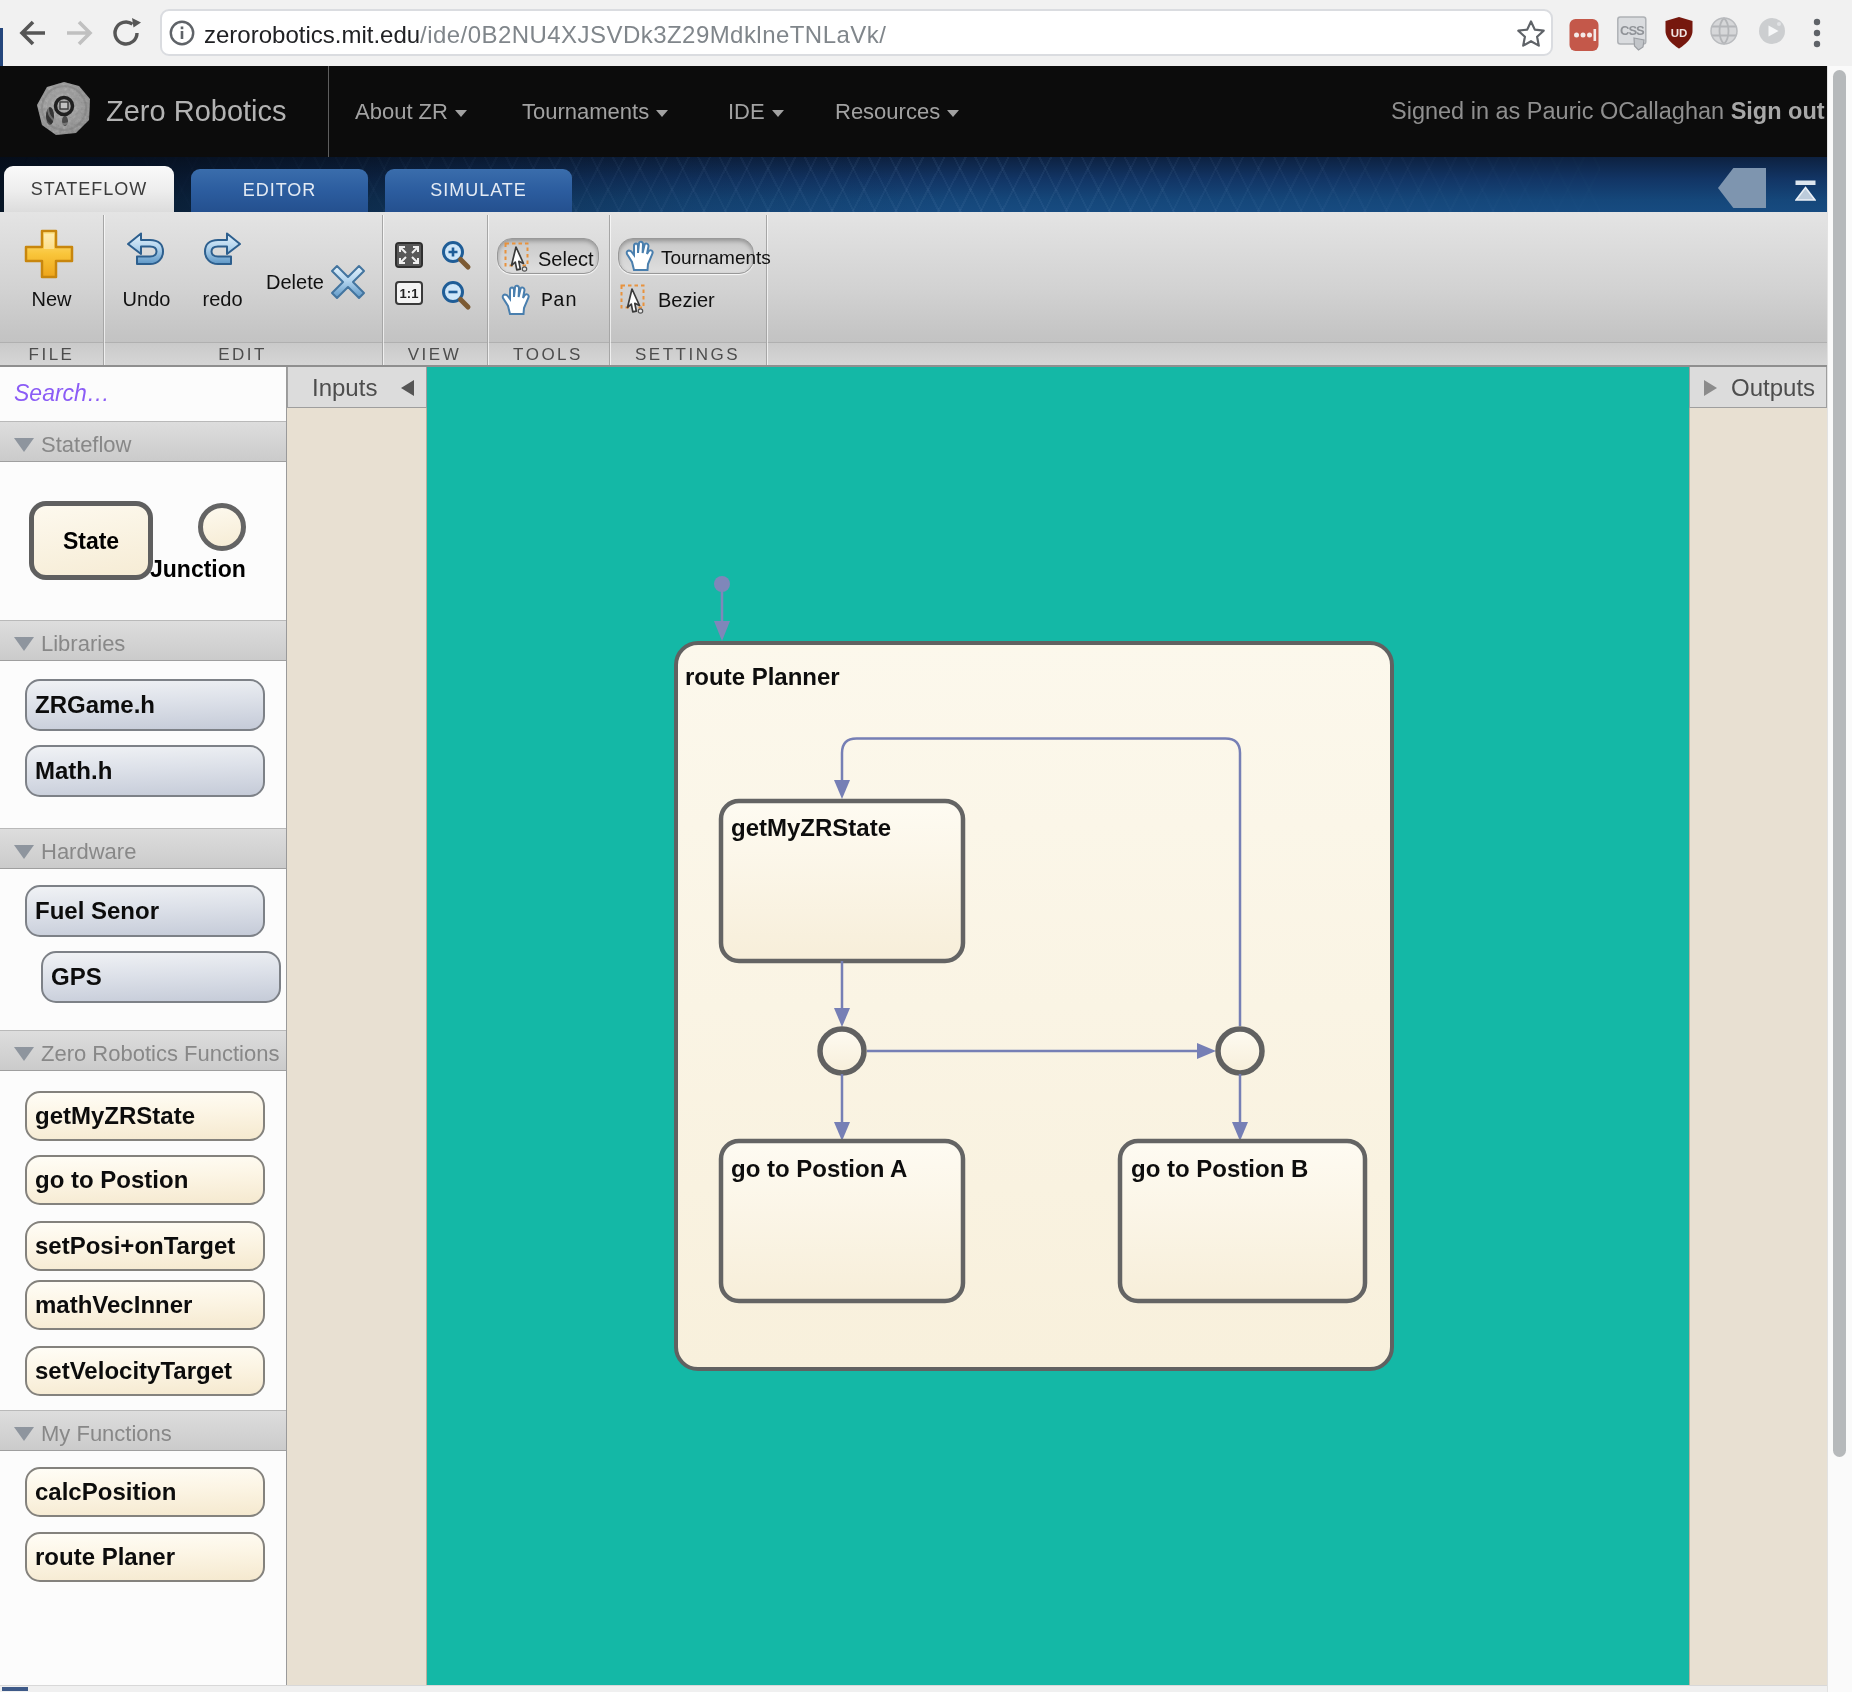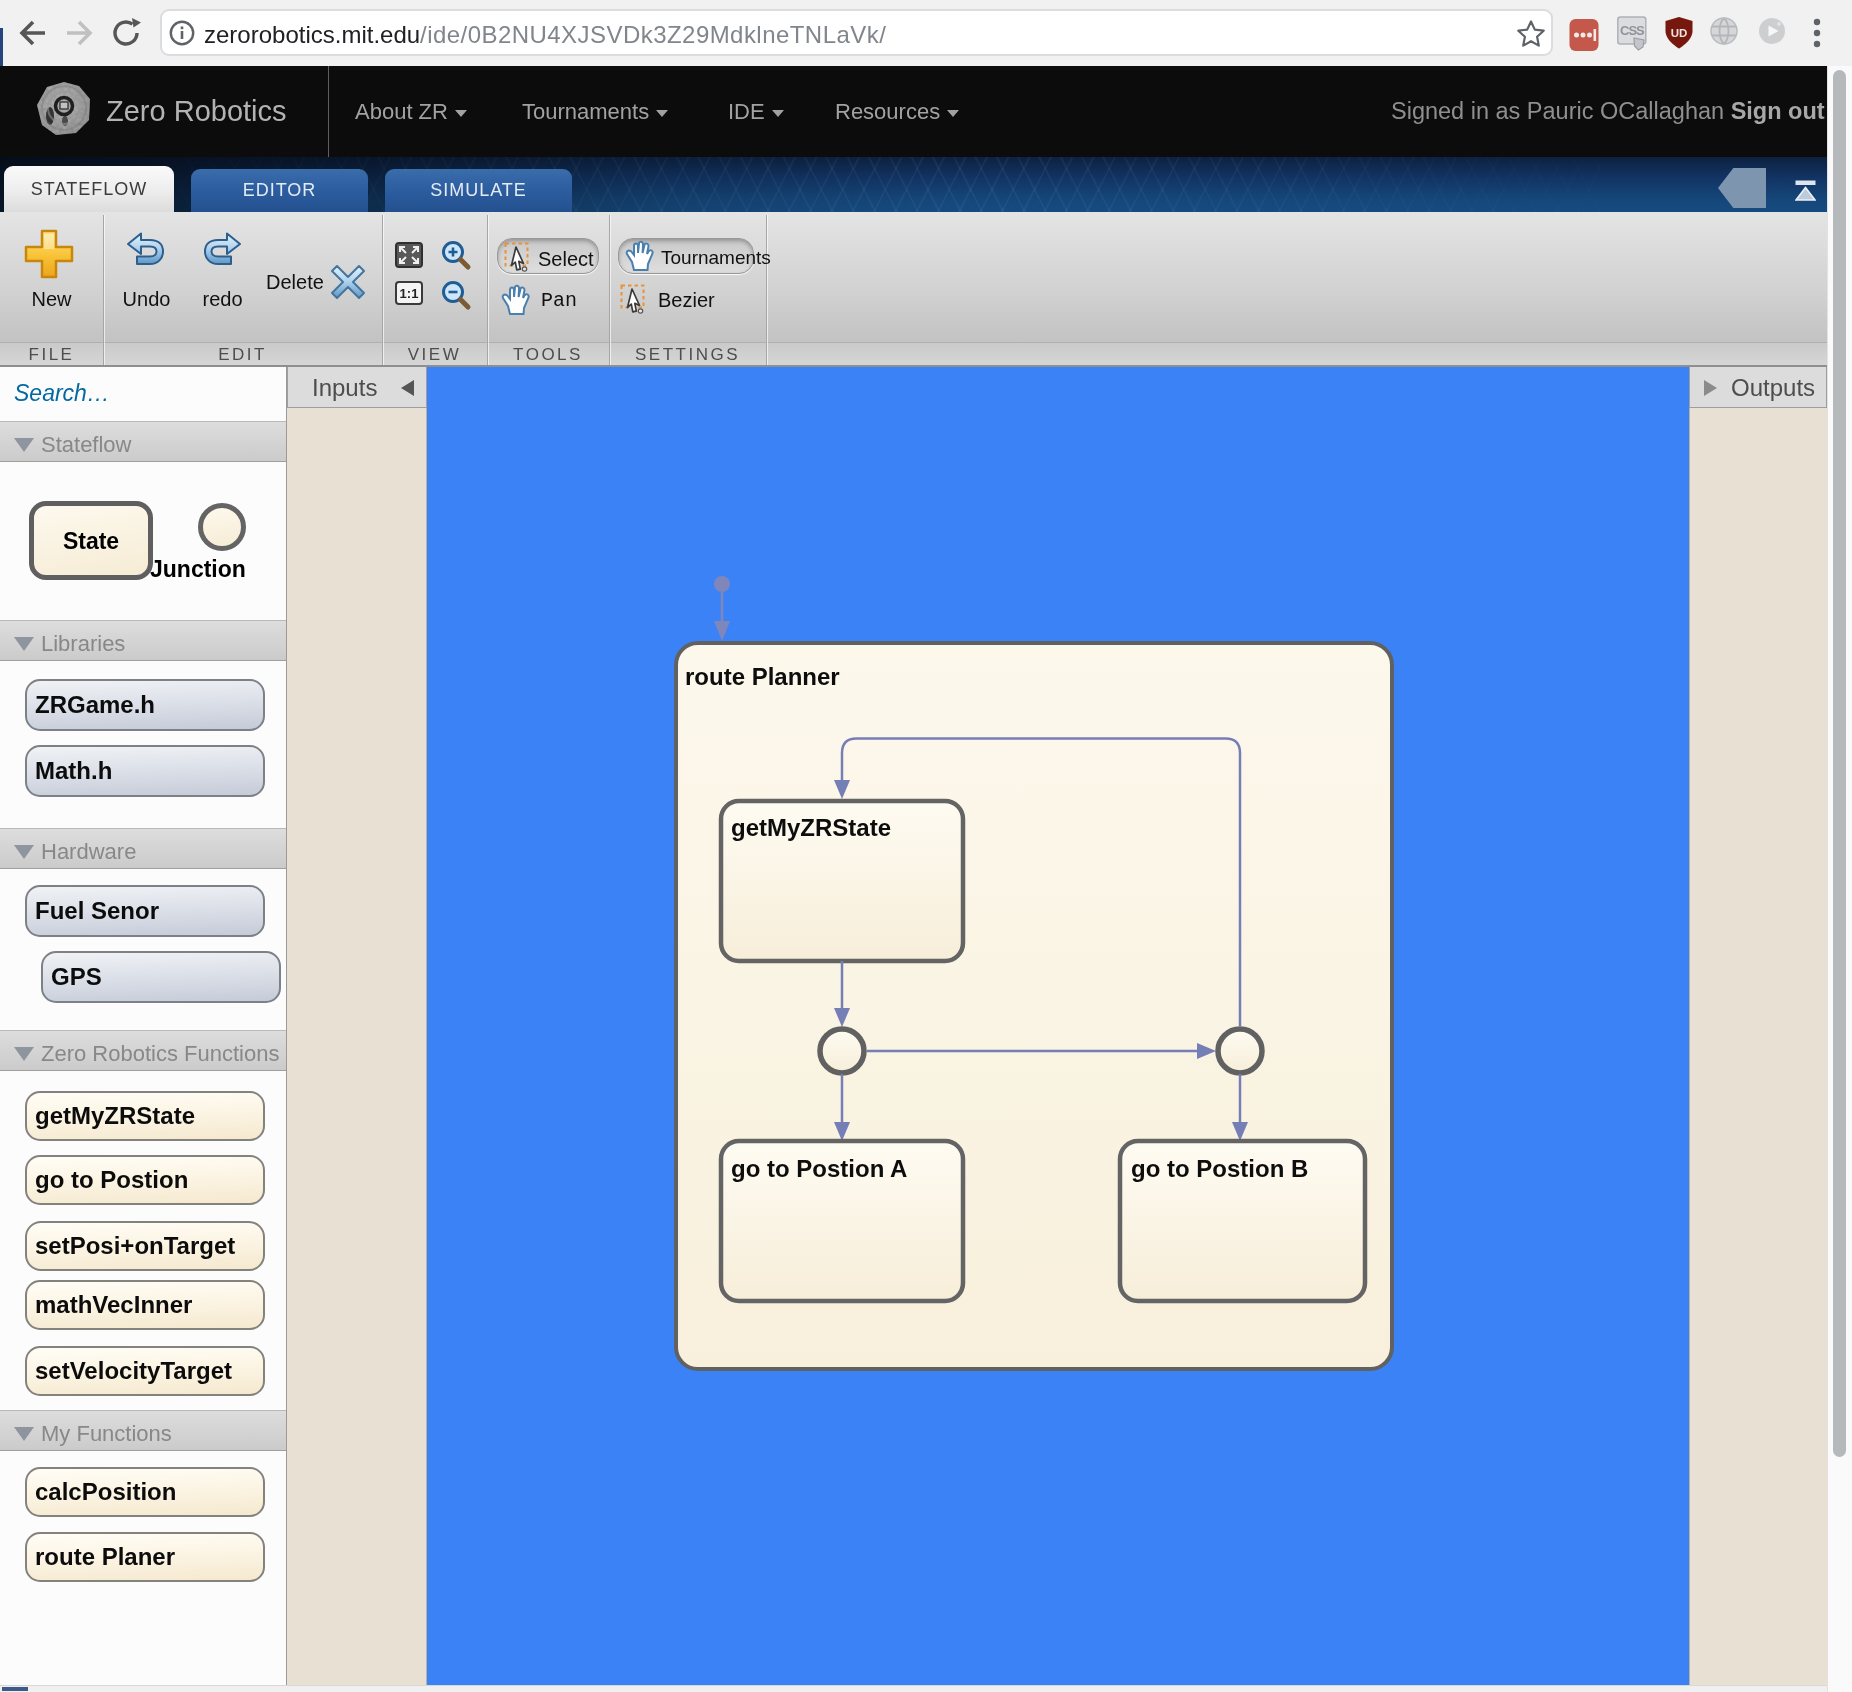--- a/index.html
+++ b/index.html
@@ -34,21 +34,21 @@
 .pressbtn{position:absolute;border:1px solid #989898;border-radius:15px;background:linear-gradient(#c9c9c9,#d8d8d8 70%,#dedede);box-shadow:inset 0 2px 4px rgba(0,0,0,0.28),0 1px 1px rgba(255,255,255,0.9);box-sizing:border-box;}
 
 #sidebar{left:0;top:367px;width:287px;height:1318px;background:#fcfcfc;border-right:1px solid #9a9a9a;box-sizing:border-box;}
 .shead{position:absolute;left:0;width:286px;height:41px;background:linear-gradient(#dddddd,#cbcbcb);border-top:1px solid #b9b9b9;border-bottom:1px solid #9f9f9f;box-sizing:border-box;}
 .shead .tri{position:absolute;left:14px;top:16px;width:0;height:0;border-left:10px solid transparent;border-right:10px solid transparent;border-top:14px solid #8e959e;}
 .shead .txt{position:absolute;left:41px;top:3px;height:39px;line-height:39px;font-size:22px;color:#888;}
 .graybtn{position:absolute;left:25px;width:240px;height:52px;border:2px solid #7d8187;border-radius:15px;background:linear-gradient(178deg,#f0f2f5 0%,#dde1e9 45%,#c5cbd8 100%);box-sizing:border-box;font-weight:bold;font-size:24px;color:#0c0c0c;line-height:48px;padding-left:8px;}
 .creambtn{position:absolute;left:25px;width:240px;height:50px;border:2px solid #84827d;border-radius:15px;background:linear-gradient(178deg,#fffdf6 0%,#fcf5e5 45%,#f5e9cf 100%);box-sizing:border-box;font-weight:bold;font-size:24px;color:#0c0c0c;line-height:46px;padding-left:8px;}
 #inputs-h{left:287px;top:367px;width:140px;height:41px;background:#dcdcdc;border:1px solid #9e9e9e;border-top:none;box-sizing:border-box;}
 #inputs-b{left:287px;top:408px;width:140px;height:1277px;background:#e8e0d2;border-right:1px solid #b9b09e;box-sizing:border-box;}
-#canvas{left:427px;top:367px;width:1262px;height:1318px;background:#3b82f6;}
+#canvas{left:427px;top:367px;width:1262px;height:1318px;background:#14b8a6;}
 #outputs-h{left:1689px;top:367px;width:138px;height:41px;background:#dcdcdc;border:1px solid #9e9e9e;border-top:none;box-sizing:border-box;}
 #outputs-b{left:1689px;top:408px;width:138px;height:1277px;background:#e8e0d2;border-left:1px solid #b9b09e;box-sizing:border-box;}
 .paneltxt{font-size:24px;color:#4d4d4d;}
 
 #hscroll{left:0;top:1685px;width:1827px;height:7px;background:#f0f0f0;border-top:1px solid #d8d8d8;box-sizing:border-box;}
 #hthumb{left:2px;top:1687px;width:26px;height:4px;background:#3e5a88;}
 #vscroll{left:1827px;top:66px;width:25px;height:1626px;background:#fafafa;border-left:1px solid #e2e2e2;box-sizing:border-box;}
 #vthumb{left:1833px;top:70px;width:13px;height:1387px;background:#b6b9bb;border-radius:7px;}
 </style></head>
 <body>
@@ -239,21 +239,21 @@
 <div class="rtext" style="left:661px;top:35px;font-size:19px;">Tournaments</div>
 <svg class="ricon" style="left:620px;top:72px;" width="30" height="30" viewBox="0 0 30 30">
 <rect x="1.5" y="1.5" width="22" height="22" fill="none" stroke="#e8923d" stroke-width="2" stroke-dasharray="3.5 3"></rect>
 <path d="M12 5 L19.5 21.5 L14.8 19.3 L16.3 27.2 L12.8 27.9 L11.3 20.1 L7.5 23.4 Z" fill="#fff" stroke="#3a3a3a" stroke-width="1.7" stroke-linejoin="round"></path>
         <circle cx="20.5" cy="27" r="2.2" fill="#e8e8e8" stroke="#555" stroke-width="1.2"></circle>
 </svg>
 <div class="rtext" style="left:658px;top:77px;">Bezier</div>
 </div>
 
 <div class="abs" id="sidebar"></div>
-<div class="abs" style="left:14px;top:380px;font-size:23px;font-style:italic;color:#0369a1;">Search…</div>
+<div class="abs" style="left:14px;top:380px;font-size:23px;font-style:italic;color:#8b5cf6;">Search…</div>
 <div class="shead" style="top:421px;">
       <span class="tri"></span>
       <span class="txt">Stateflow</span>
     </div>
 <div class="shead" style="top:620px;">
       <span class="tri"></span>
       <span class="txt">Libraries</span>
     </div>
 <div class="shead" style="top:828px;">
       <span class="tri"></span>

